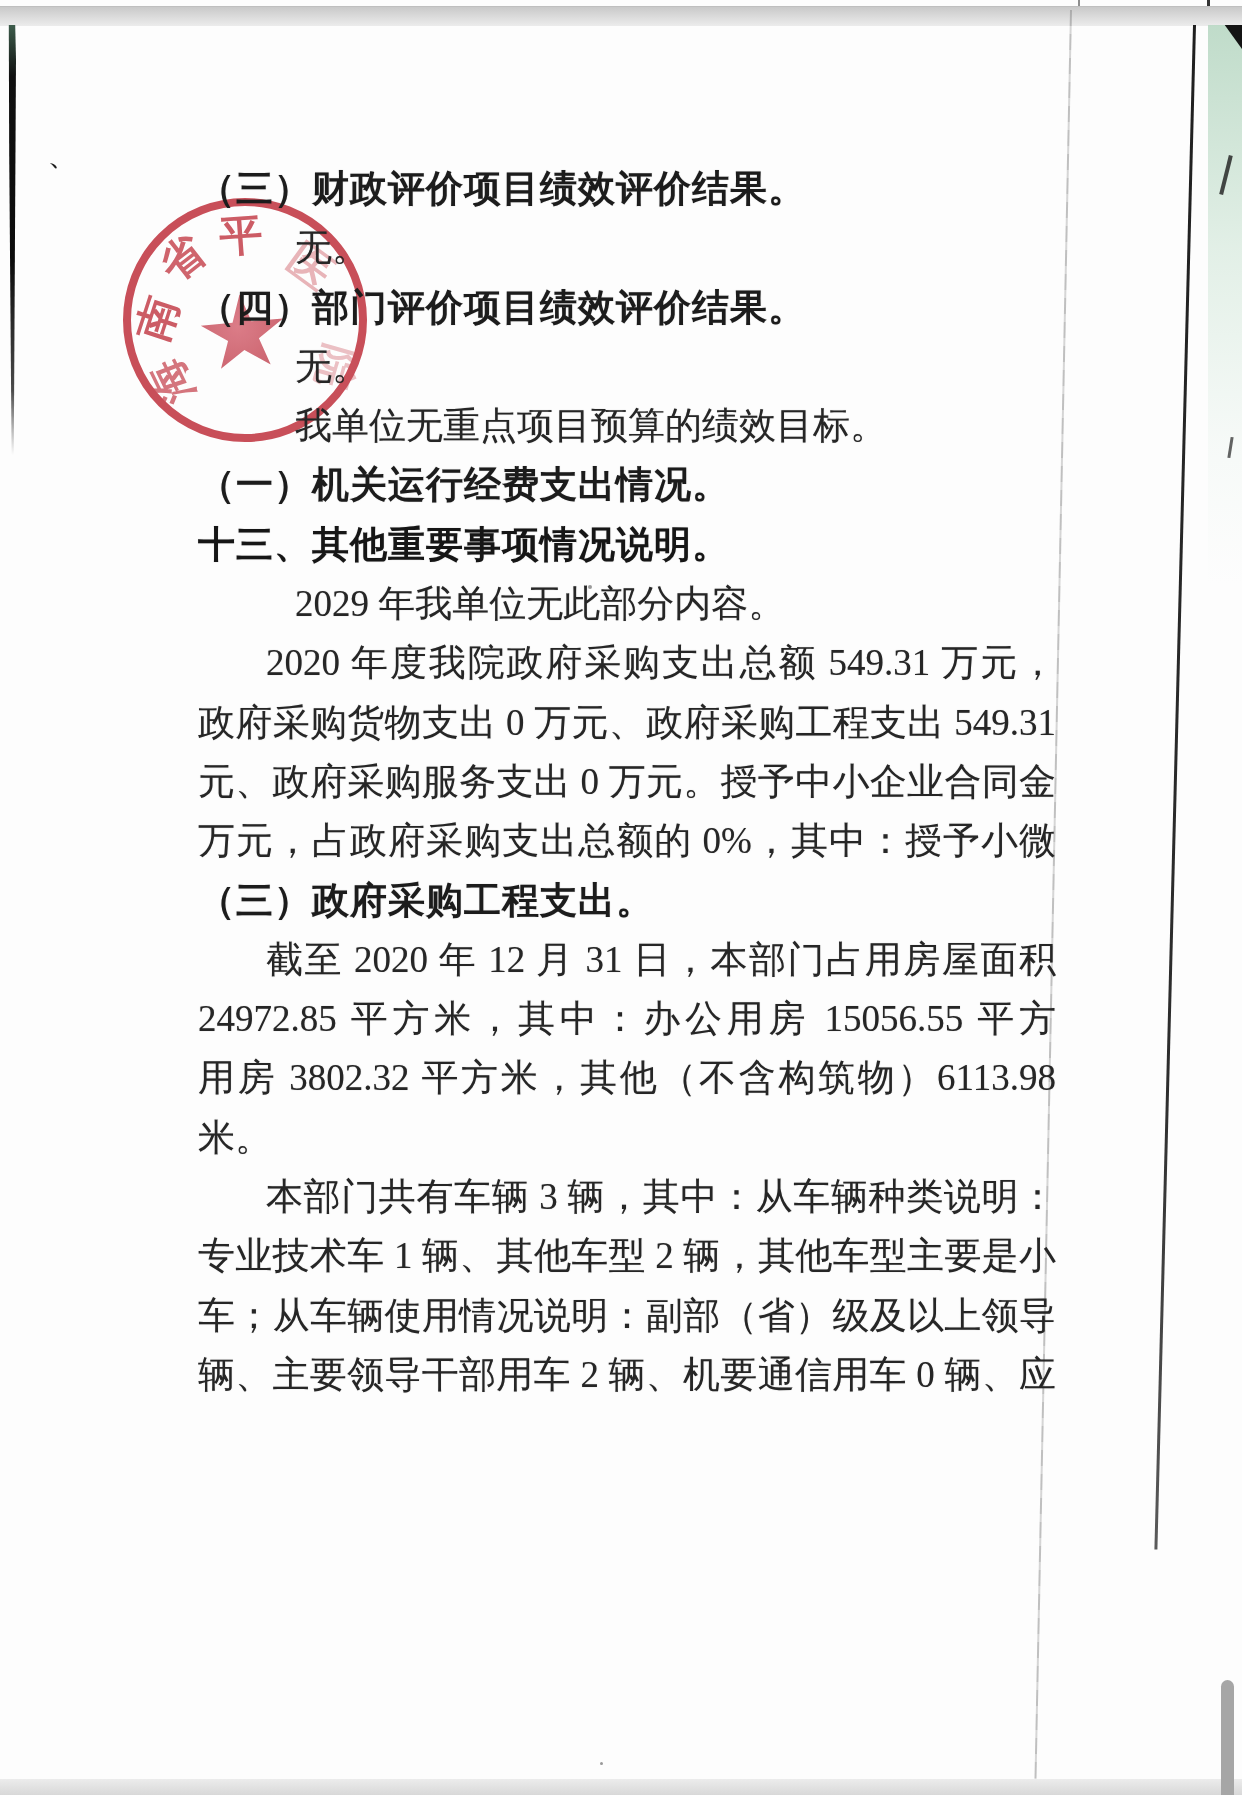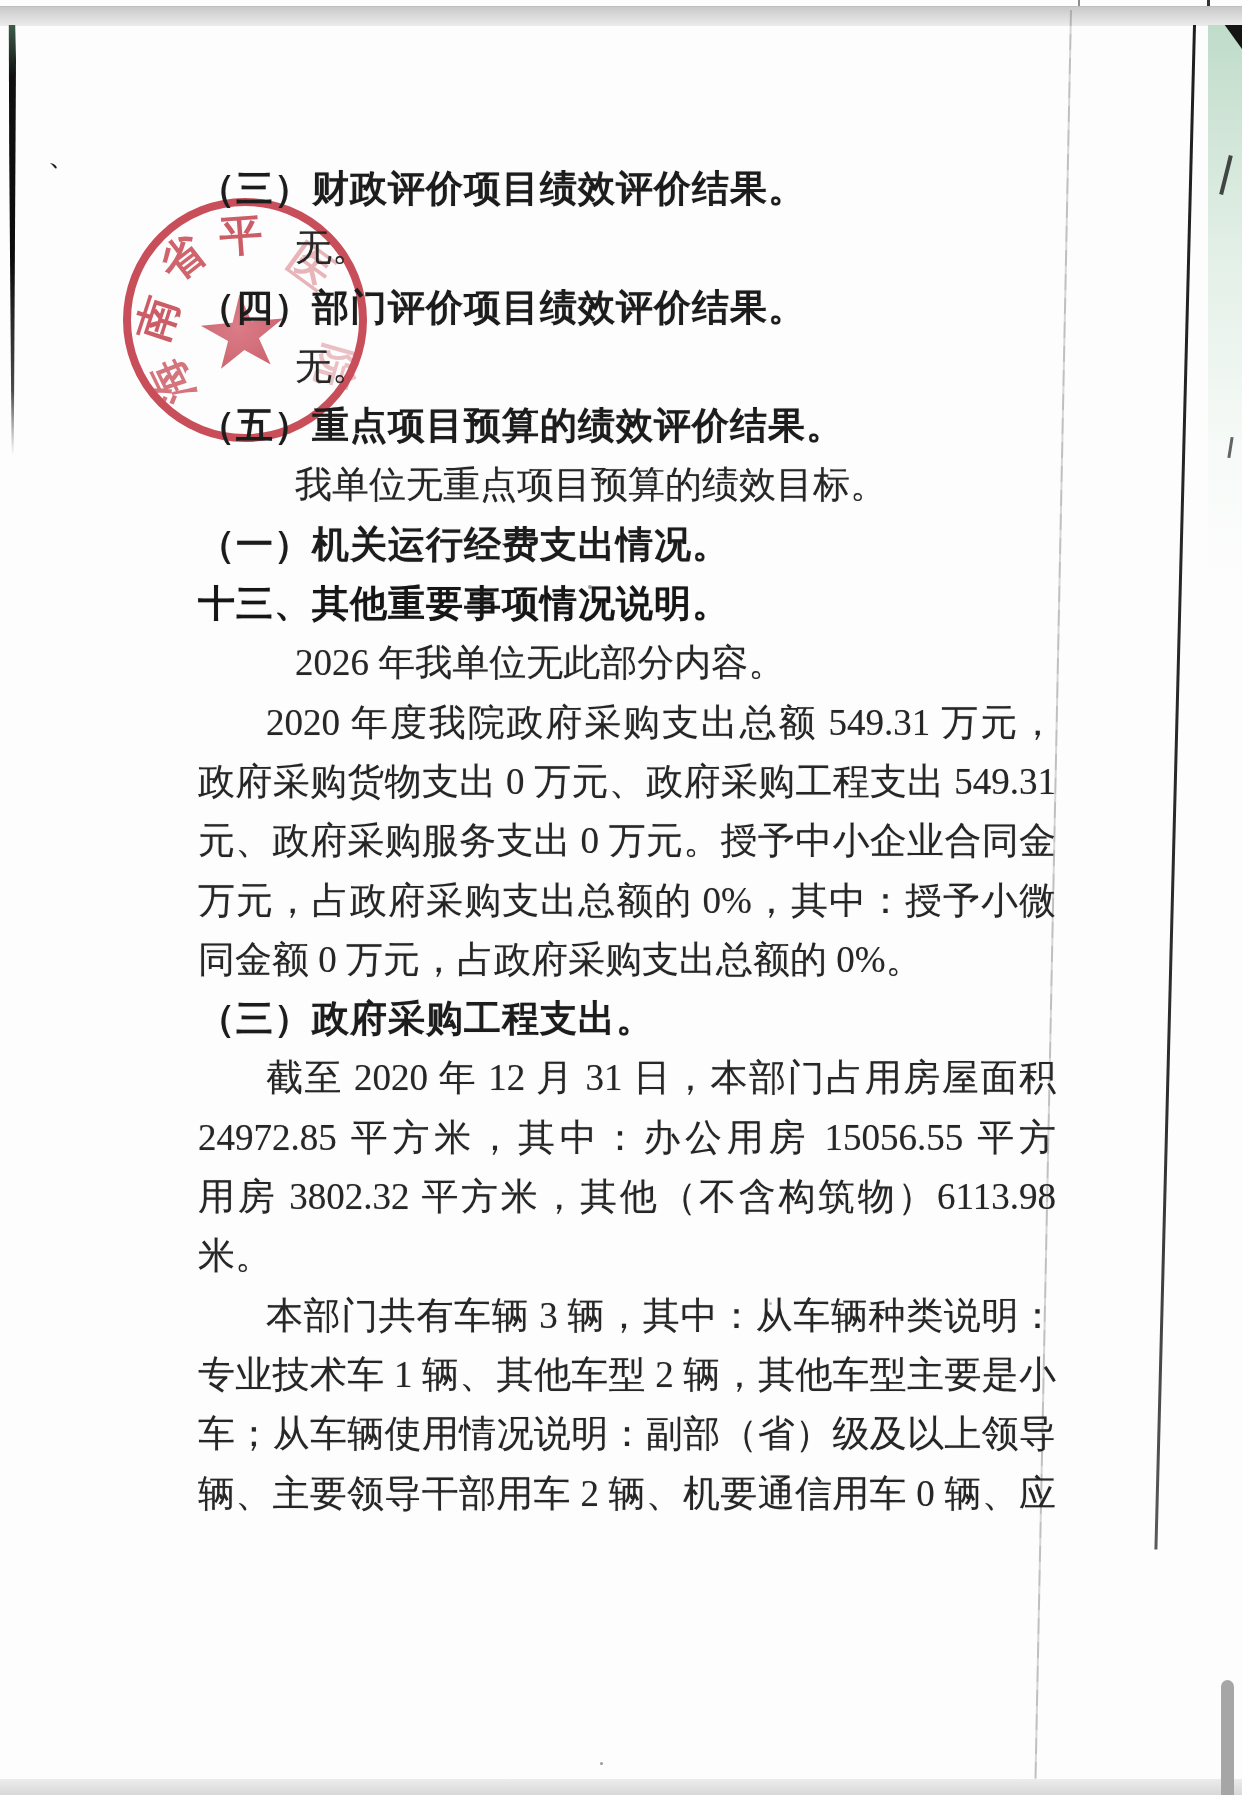--- a/index.html
+++ b/index.html
@@ -131,30 +131,28 @@
     <span class="seal-ch sc3">平</span>
     <span class="seal-ch sc4">医</span>
     <span class="seal-ch sc5">院</span>
   </div>
 
   <div class="textblock">
     <div class="ln h">（三）财政评价项目绩效评价结果。</div>
     <div class="ln i2">无。</div>
     <div class="ln h">（四）部门评价项目绩效评价结果。</div>
     <div class="ln i2">无。</div>
-    <div class="ln h">（五）重点项目预算的绩效评价结果。</div>
     <div class="ln i2">我单位无重点项目预算的绩效目标。</div>
     <div class="ln h">（一）机关运行经费支出情况。</div>
     <div class="ln hs">十三、其他重要事项情况说明。</div>
-    <div class="ln i2">2026 年我单位无此部分内容。</div>
+    <div class="ln i2">2029 年我单位无此部分内容。</div>
     <div class="ln j i1">2020 年度我院政府采购支出总额 549.31 万元，其中：</div>
     <div class="ln j">政府采购货物支出 0 万元、政府采购工程支出 549.31 万</div>
     <div class="ln j">元、政府采购服务支出 0 万元。授予中小企业合同金额 0</div>
     <div class="ln j">万元，占政府采购支出总额的 0%，其中：授予小微企业合</div>
-    <div class="ln jl">同金额 0 万元，占政府采购支出总额的 0%。</div>
     <div class="ln h">（三）政府采购工程支出。</div>
     <div class="ln j i1">截至 2020 年 12 月 31 日，本部门占用房屋面积</div>
     <div class="ln j">24972.85 平方米，其中：办公用房 15056.55 平方米，业务</div>
     <div class="ln j">用房 3802.32 平方米，其他（不含构筑物）6113.98 平方</div>
     <div class="ln jl">米。</div>
     <div class="ln j i1">本部门共有车辆 3 辆，其中：从车辆种类说明：特种</div>
     <div class="ln j">专业技术车 1 辆、其他车型 2 辆，其他车型主要是小汽</div>
     <div class="ln j">车；从车辆使用情况说明：副部（省）级及以上领导用车 0</div>
     <div class="ln j">辆、主要领导干部用车 2 辆、机要通信用车 0 辆、应急保</div>
   </div>

